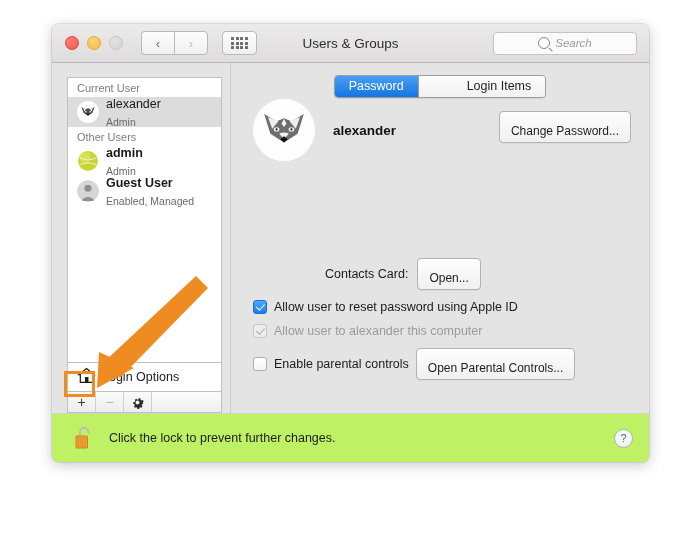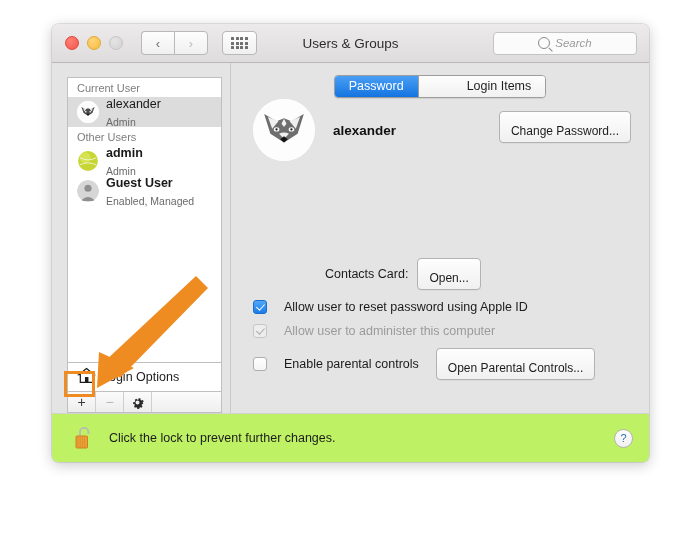--- a/index.html
+++ b/index.html
@@ -308,21 +308,21 @@
     display: flex;
     align-items: center;
     margin-bottom: 10px;
   }
   .rowline.center { justify-content: flex-start; padding-left: 72px; }
   .cc-label { font-size: 12.5px; color: #1b1b1b; margin-right: 9px; }
 
   .cbrow {
     display: flex;
     align-items: center;
-    gap: 17px;
+    gap: 7px;
     margin-bottom: 10px;
   }
   .cb {
     width: 14px;
     height: 14px;
     flex: 0 0 14px;
     border-radius: 3px;
     border: 1px solid #aeaeae;
     background: linear-gradient(to bottom,#ffffff,#f4f4f4);
     position: relative;
@@ -563,21 +563,21 @@
           <span class="btn">Open...</span>
         </div>
 
         <div class="cbrow">
           <span class="cb on"></span>
           <span class="cbtext">Allow user to reset password using Apple ID</span>
         </div>
 
         <div class="cbrow">
           <span class="cb disabled"></span>
-          <span class="cbtext dim">Allow user to administer this computer</span>
+          <span class="cbtext dim">Allow user to alexander this computer</span>
         </div>
 
         <div class="cbrow">
           <span class="cb"></span>
           <span class="cbtext">Enable parental controls</span>
           <span class="btn">Open Parental Controls...</span>
         </div>
       </div>
     </div>
   </div>

